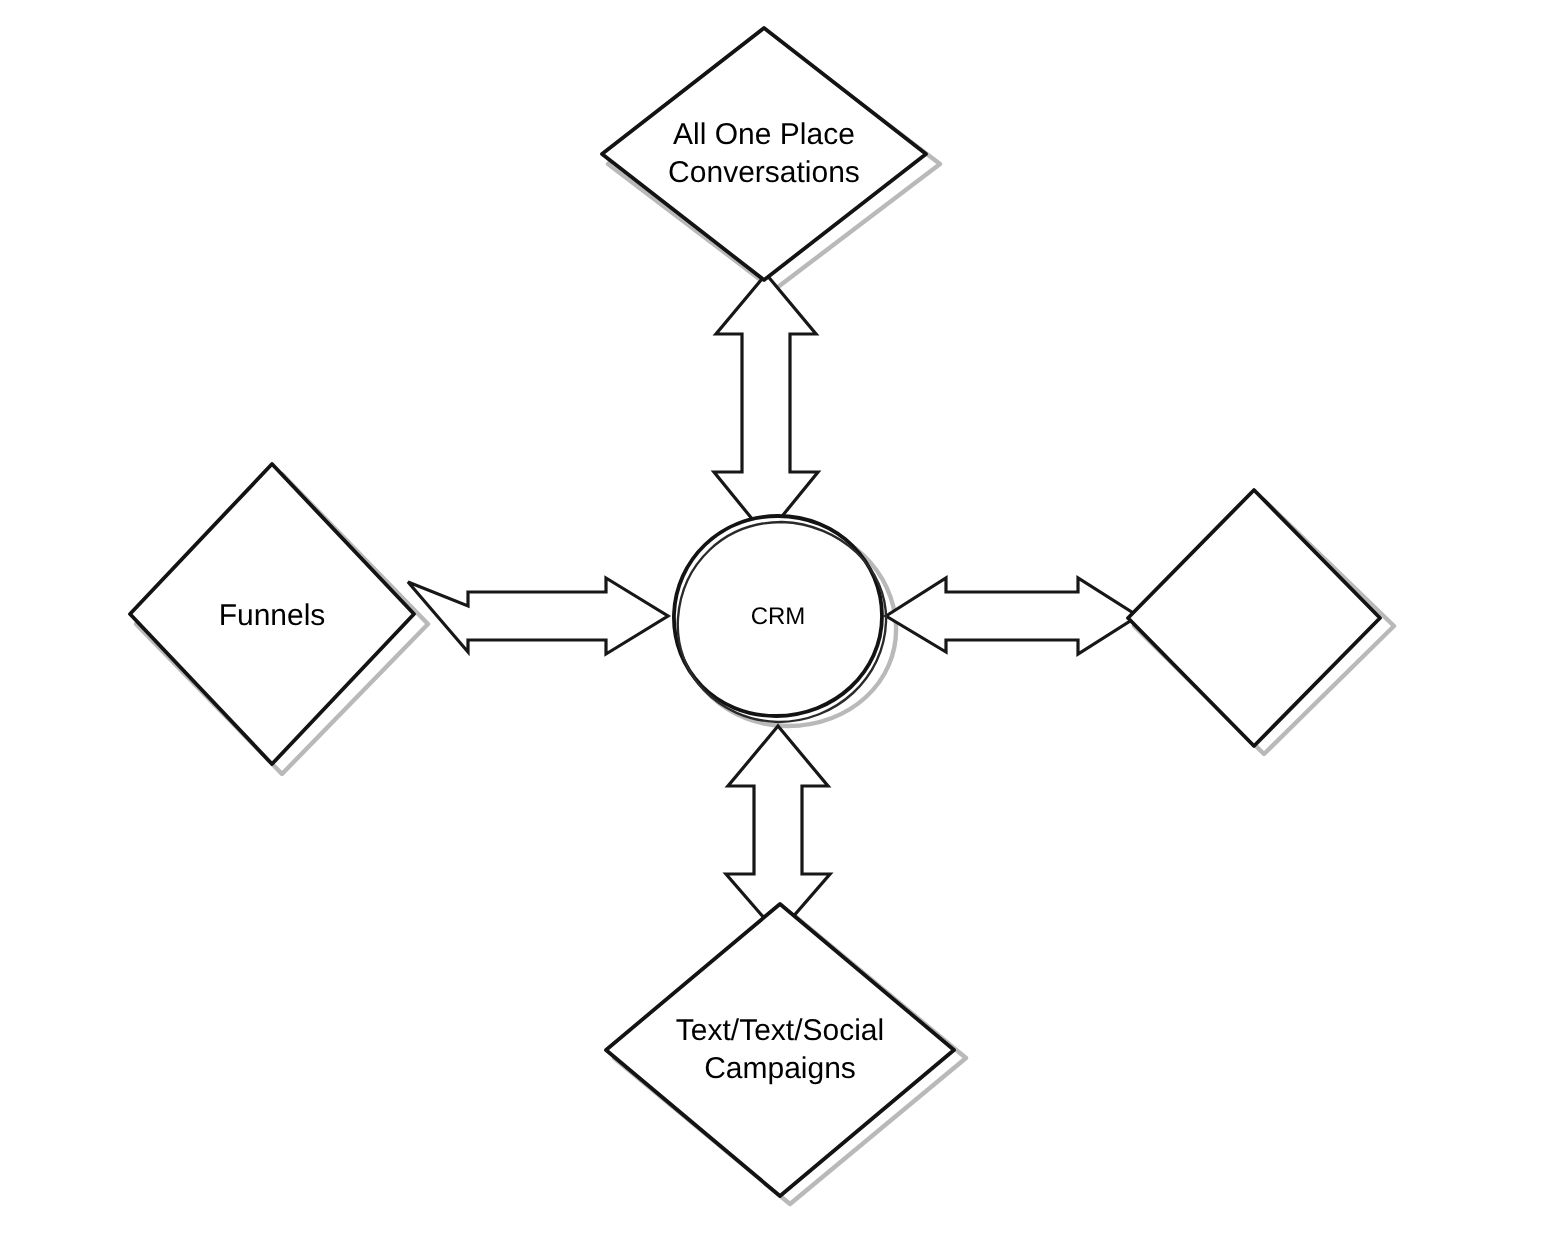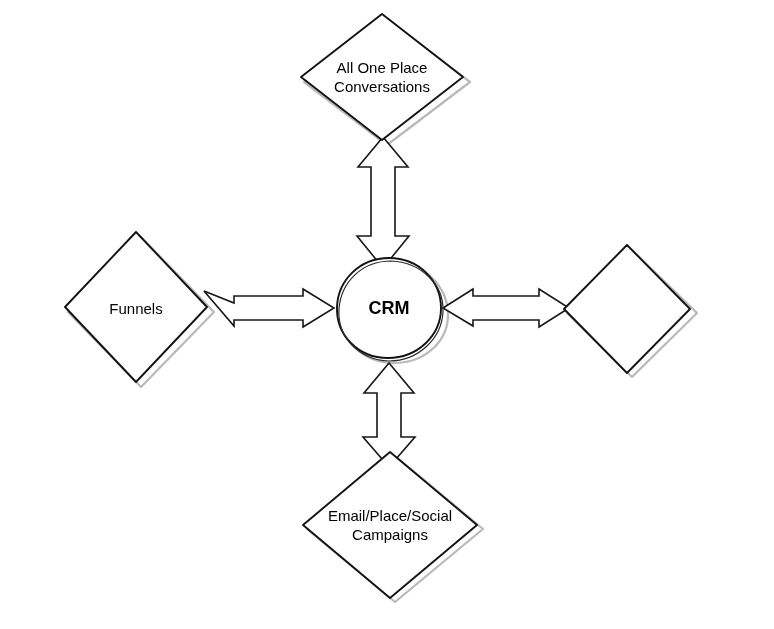--- a/index.html
+++ b/index.html
@@ -34,23 +34,22 @@
     text-align: center;
     color: #000000;
     font-family: "Liberation Sans", sans-serif;
     font-size: 15px;
     line-height: 19px;
     white-space: pre-line;
     pointer-events: none;
     transform: translate(-50%, -50%);
   }
   .center-label {
-    font-size: 18px;
+    font-size: 12px;
     line-height: 14px;
-    font-weight: bold;
   }
 </style>
 </head>
 <body>
 
 <div id="diagram-canvas">
 
   <svg id="diagram-svg" viewBox="0 0 774 629" xmlns="http://www.w3.org/2000/svg">
 
     <g fill="none" stroke="#b9b9b9" stroke-width="2.2" stroke-linejoin="round">
@@ -90,18 +89,18 @@
                C359,360 337,337 339,309 C341,282 362,261 391,261 Z"></path>
     </g>
   </svg>
 
   <div class="node-label" style="left:382px; top:77px; width:150px;">All One Place
 Conversations</div>
 
   <div class="node-label" style="left:136px; top:308px; width:120px;">Funnels</div>
 
 
-  <div class="node-label" style="left:390px; top:525px; width:170px;">Email/Place/Social
+  <div class="node-label" style="left:390px; top:525px; width:170px;">Text/Text/Social
 Campaigns</div>
 
   <div class="node-label center-label" style="left:389px; top:308px; width:80px;">CRM</div>
 
 </div>
 
 </body></html>

